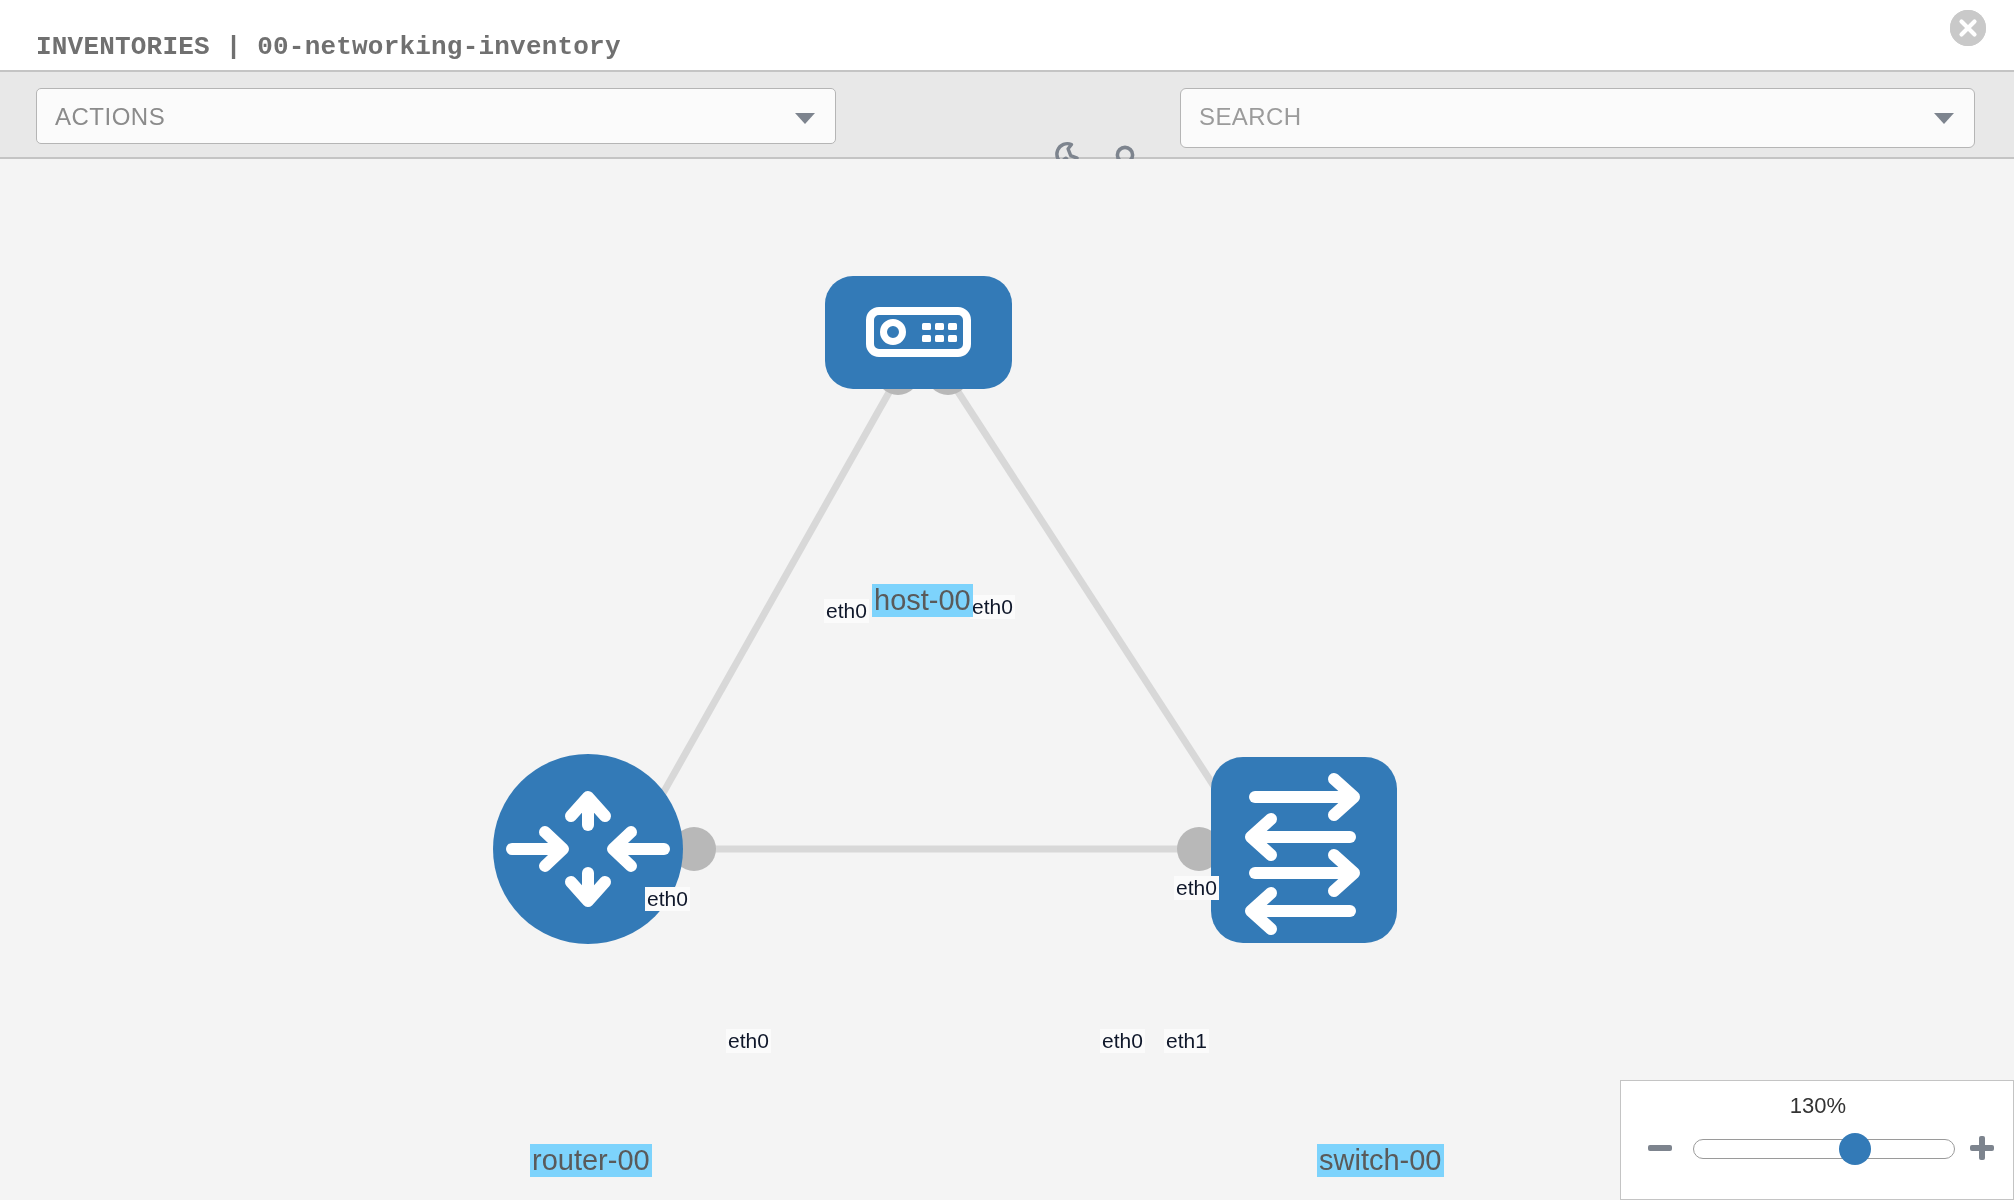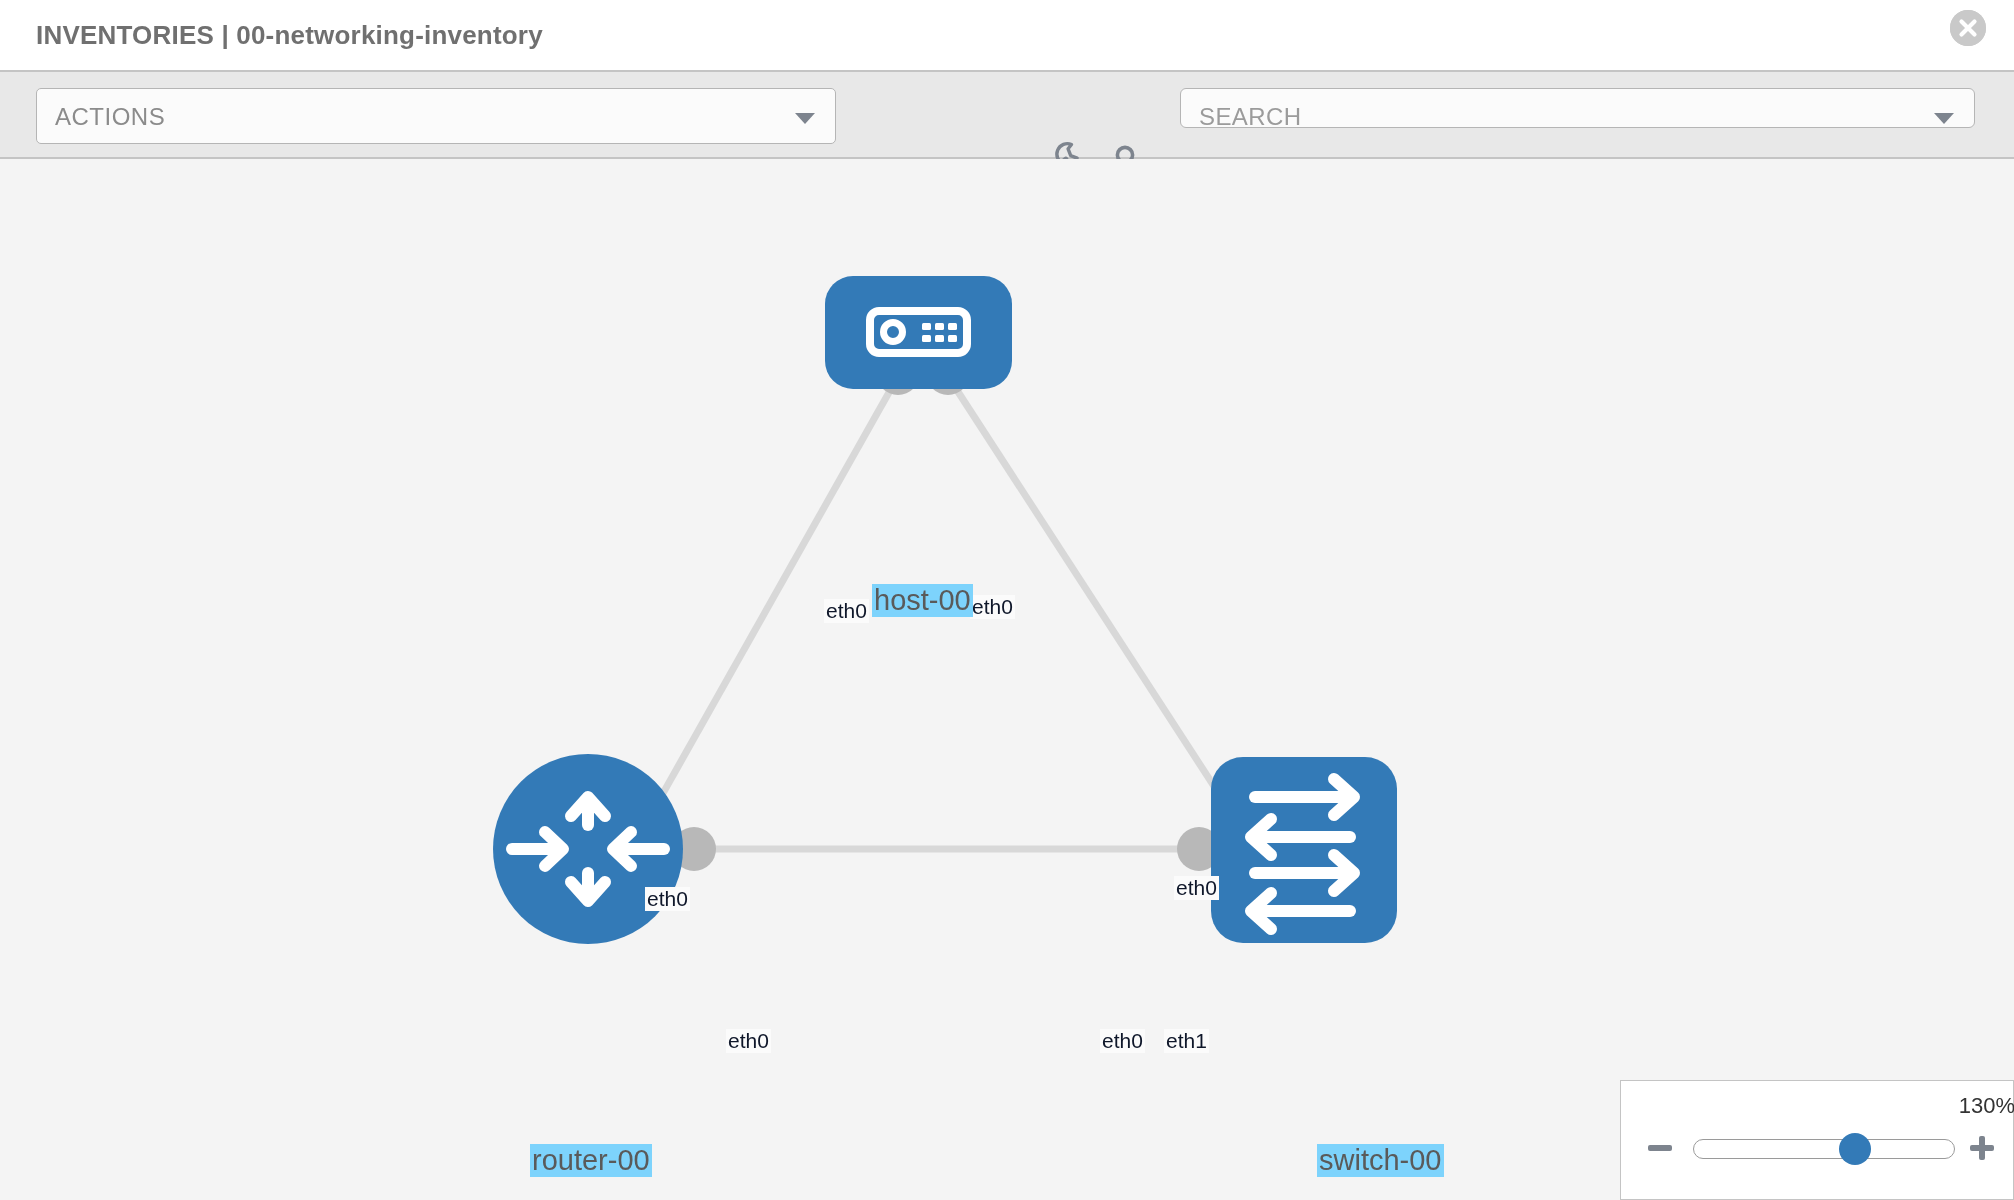--- a/index.html
+++ b/index.html
@@ -25,26 +25,27 @@
     position: absolute;
     left: 0; top: 0;
     width: 2014px;
     height: 70px;
     background: #ffffff;
   }
 
   .page-title {
     position: absolute;
     left: 36px;
-    top: 20px;
+    top: 32px;
     font-size: 26px;
     font-weight: bold;
     color: #707070;
     letter-spacing: 0.2px;
     white-space: nowrap;
+    font-family: Liberation Mono, monospace;
   }
 
   .close-btn {
     position: absolute;
     right: 28px;
     top: 10px;
     width: 36px;
     height: 36px;
     border-radius: 50%;
     background: #c9c9c9;
@@ -102,21 +103,21 @@
   }
   .tool-icon svg { display:block; width: 44px; height: 44px; }
   #wrench-btn { left: 1040px; }
   #key-btn    { left: 1110px; }
 
   .search-box {
     position: absolute;
     left: 1180px;
     top: 16px;
     width: 795px;
-    height: 40px;
+    height: 60px;
     background: #fbfbfb;
     border: 1px solid #b5b5b5;
     border-radius: 6px;
     cursor: text;
   }
   .search-label {
     position: absolute;
     left: 18px;
     top: 14px;
     font-size: 24px;
@@ -165,21 +166,21 @@
     width: 394px;
     height: 120px;
     background: #ffffff;
     border: 1px solid #c4c4c4;
   }
   .zoom-value {
     position: absolute;
     top: 12px;
     left: 0;
     width: 394px;
-    text-align: right;
+    text-align: center;
     font-size: 22px;
     color: #333333;
   }
   .zoom-minus, .zoom-plus {
     position: absolute;
     top: 52px;
     width: 30px;
     height: 30px;
     cursor: pointer;
   }

